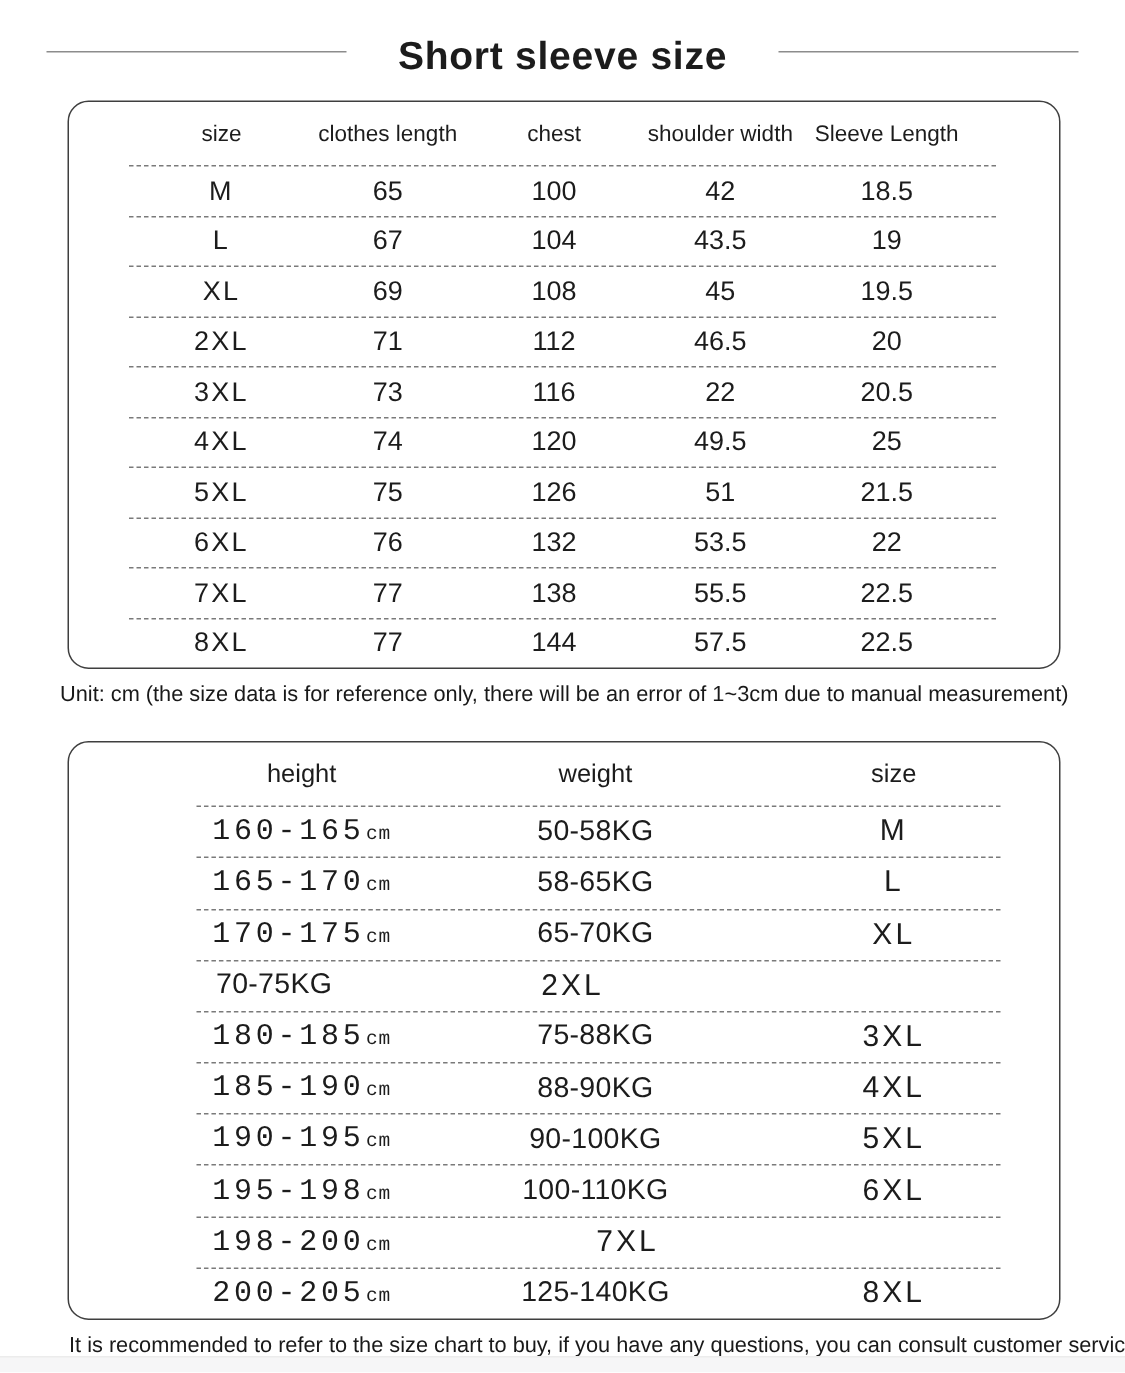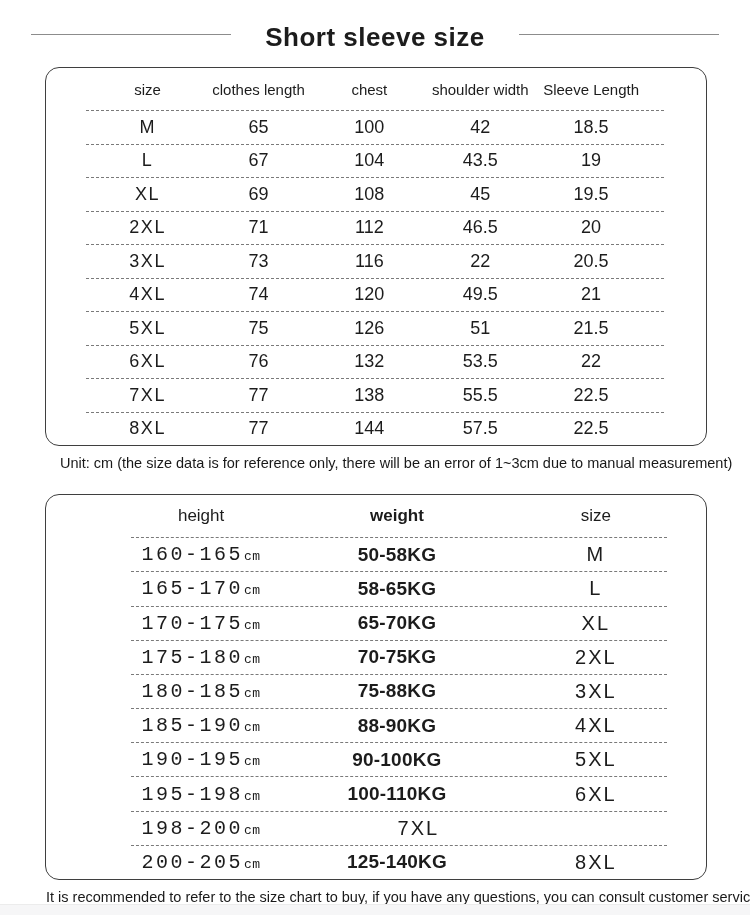--- a/index.html
+++ b/index.html
@@ -43,31 +43,31 @@
   .t1 .row { padding-left: 7%; padding-right: 9%; height: 32.5px; }
   .t1 .row.head { height: 42px; font-size: 15px; }
   .t1 .row.data { font-size: 18px; }
   .t1 .cell { flex: 0 0 20%; text-align: center; white-space: nowrap; }
   .t1 .row.data .cell:first-child { letter-spacing: 1.5px; }
 
   
   .t2 .row { height: 33.2px; }
   .t2 .row.head { height: 42px; font-size: 17px; }
   .t2 .c-height { flex: 0 0 35%; text-align: center; white-space: nowrap; }
-  .t2 .c-weight { flex: 0 0 29%; text-align: center; white-space: nowrap; font-weight: bold; }
+  .t2 .c-weight { flex: 0 0 29%; text-align: center; white-space: nowrap; }
   .t2 .c-size   { flex: 0 0 36%; text-align: center; white-space: nowrap; }
   .t2 .row.data .c-height { font-size: 20px; letter-spacing: 2.5px; font-family: Liberation Mono, monospace; }
   .t2 .row.data .c-weight { font-size: 19px; letter-spacing: 0.2px; }
   .t2 .row.data .c-size   { font-size: 20px; letter-spacing: 2px; }
   .t2 .unit { font-size: 13px; letter-spacing: 0.5px; margin-left: 1px; }
 
   
   .note {
     font-size: 14.5px; line-height: 1.25; color: #191919;
-    margin: 8px 40px 0 60px; white-space: nowrap;
+    margin: 8px 40px 0 40px; white-space: nowrap;
   }
   .note.footer { margin-top: 8px; margin-left: 46px; }
 
   .bottom-strip {
     position: absolute; left: 0; right: 0; bottom: 0; height: 11px;
     background: #f6f6f7; border-top: 1px solid #ececec;
   }
 </style>
 </head>
 <body>
@@ -131,21 +131,21 @@
     <div class="cell">22</div>
     <div class="cell">20.5</div>
   </div>
   <div class="divider"></div>
 
   <div class="row data">
     <div class="cell">4XL</div>
     <div class="cell">74</div>
     <div class="cell">120</div>
     <div class="cell">49.5</div>
-    <div class="cell">21</div>
+    <div class="cell">25</div>
   </div>
   <div class="divider"></div>
 
   <div class="row data">
     <div class="cell">5XL</div>
     <div class="cell">75</div>
     <div class="cell">126</div>
     <div class="cell">51</div>
     <div class="cell">21.5</div>
   </div>
@@ -203,21 +203,20 @@
   <div class="divider"></div>
 
   <div class="row data">
     <div class="c-height"><span>170-175</span><span class="unit">cm</span></div>
     <div class="c-weight">65-70KG</div>
     <div class="c-size">XL</div>
   </div>
   <div class="divider"></div>
 
   <div class="row data">
-    <div class="c-height"><span>175-180</span><span class="unit">cm</span></div>
     <div class="c-weight">70-75KG</div>
     <div class="c-size">2XL</div>
   </div>
   <div class="divider"></div>
 
   <div class="row data">
     <div class="c-height"><span>180-185</span><span class="unit">cm</span></div>
     <div class="c-weight">75-88KG</div>
     <div class="c-size">3XL</div>
   </div>

